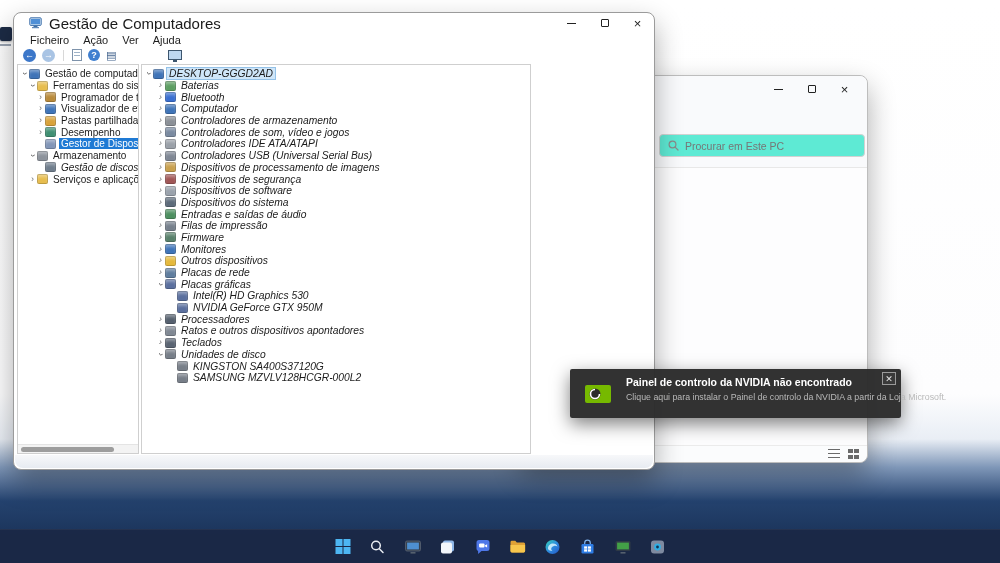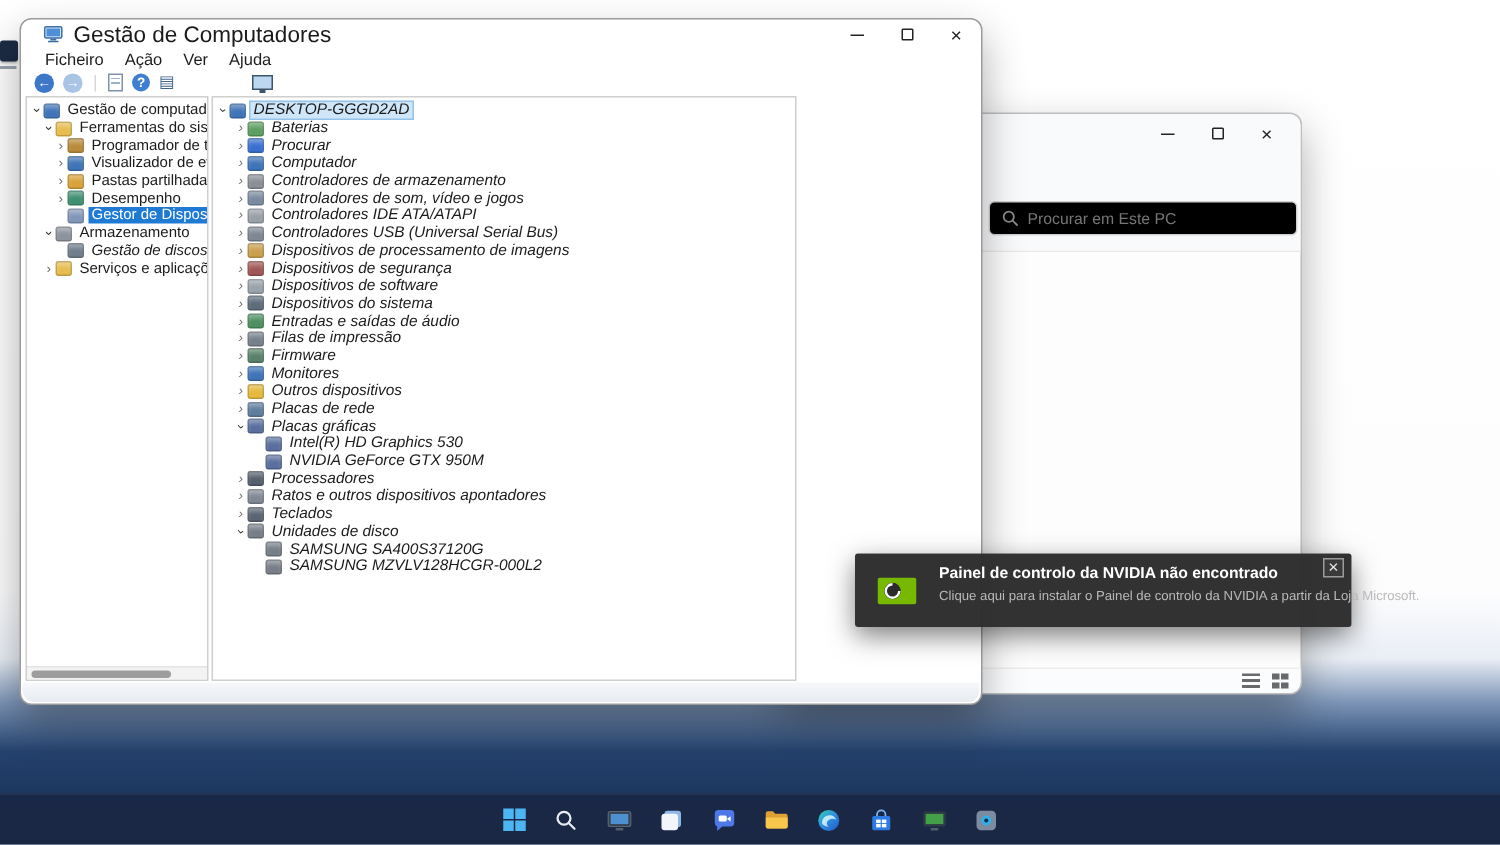--- a/index.html
+++ b/index.html
@@ -73,21 +73,21 @@
                    border-bottom:1px solid #f2f2f2; }
   .arr { margin-left:auto; font-size:6px; color:#3a5a7a; }
 
   
   #explorer { left:520px; top:75px; width:348px; height:388px; z-index:5; background:#fdfdfe; border-color:#bdbdbd; }
   .ex-header { position:absolute; left:0; right:0; top:0; height:92px; background:#f9fafc;
                border-bottom:1px solid #e8e8e8; border-radius:8px 8px 0 0; }
   .ex-caps { position:absolute; top:4px; right:6px; display:flex; }
   .ex-cap { width:33px; height:18px; display:flex; align-items:center; justify-content:center; }
   .ex-search { position:absolute; left:138px; top:58px; width:206px; height:23px; border:1px solid #d2d2d2;
-               border-radius:4px; background:#000000; display:flex; align-items:center; padding:0 8px; gap:6px; }
+               border-radius:4px; background:#5eead4; display:flex; align-items:center; padding:0 8px; gap:6px; }
   .ex-search span { font-size:10.5px; color:#767676; white-space:nowrap; }
   .ex-status { position:absolute; left:0; right:0; bottom:0; height:17px; border-top:1px solid #ececec;
                border-radius:0 0 8px 8px; display:flex; align-items:center; justify-content:flex-end;
                padding-right:8px; gap:8px; background:#fbfcfd; }
   .v-lines { width:12px; height:10px; background:repeating-linear-gradient(180deg,#6a6a6a 0 1.5px,transparent 1.5px 4px); }
   .v-grid  { width:11px; height:10px; background-image:linear-gradient(#6a6a6a,#6a6a6a),linear-gradient(#6a6a6a,#6a6a6a),
              linear-gradient(#6a6a6a,#6a6a6a),linear-gradient(#6a6a6a,#6a6a6a);
              background-size:5px 4px; background-position:0 0,6px 0,0 6px,6px 6px; background-repeat:no-repeat; }
 
   
@@ -247,21 +247,21 @@
           <span class="tlabel">DESKTOP-GGGD2AD</span>
         </div>
         <div class="trow" style="padding-left: 14px;">
           <span class="chev">›</span>
           <span class="ticon" style="background: rgb(93, 158, 98);"></span>
           <span class="tlabel">Baterias</span>
         </div>
         <div class="trow" style="padding-left: 14px;">
           <span class="chev">›</span>
           <span class="ticon" style="background: rgb(58, 111, 208);"></span>
-          <span class="tlabel">Procurar</span>
+          <span class="tlabel">Bluetooth</span>
         </div>
         <div class="trow" style="padding-left: 14px;">
           <span class="chev">›</span>
           <span class="ticon" style="background: rgb(63, 116, 184);"></span>
           <span class="tlabel">Computador</span>
         </div>
         <div class="trow" style="padding-left: 14px;">
           <span class="chev">›</span>
           <span class="ticon" style="background: rgb(138, 143, 150);"></span>
           <span class="tlabel">Controladores de armazenamento</span>
@@ -362,21 +362,21 @@
           <span class="tlabel">Teclados</span>
         </div>
         <div class="trow" style="padding-left: 14px;">
           <span class="chev open">›</span>
           <span class="ticon" style="background: rgb(119, 126, 136);"></span>
           <span class="tlabel">Unidades de disco</span>
         </div>
         <div class="trow" style="padding-left: 26px;">
           <span class="chev"></span>
           <span class="ticon" style="background: rgb(119, 126, 136);"></span>
-          <span class="tlabel">SAMSUNG SA400S37120G</span>
+          <span class="tlabel">KINGSTON SA400S37120G</span>
         </div>
         <div class="trow" style="padding-left: 26px;">
           <span class="chev"></span>
           <span class="ticon" style="background: rgb(119, 126, 136);"></span>
           <span class="tlabel">SAMSUNG MZVLV128HCGR-000L2</span>
         </div>
       </div>
   </div>
 
 

